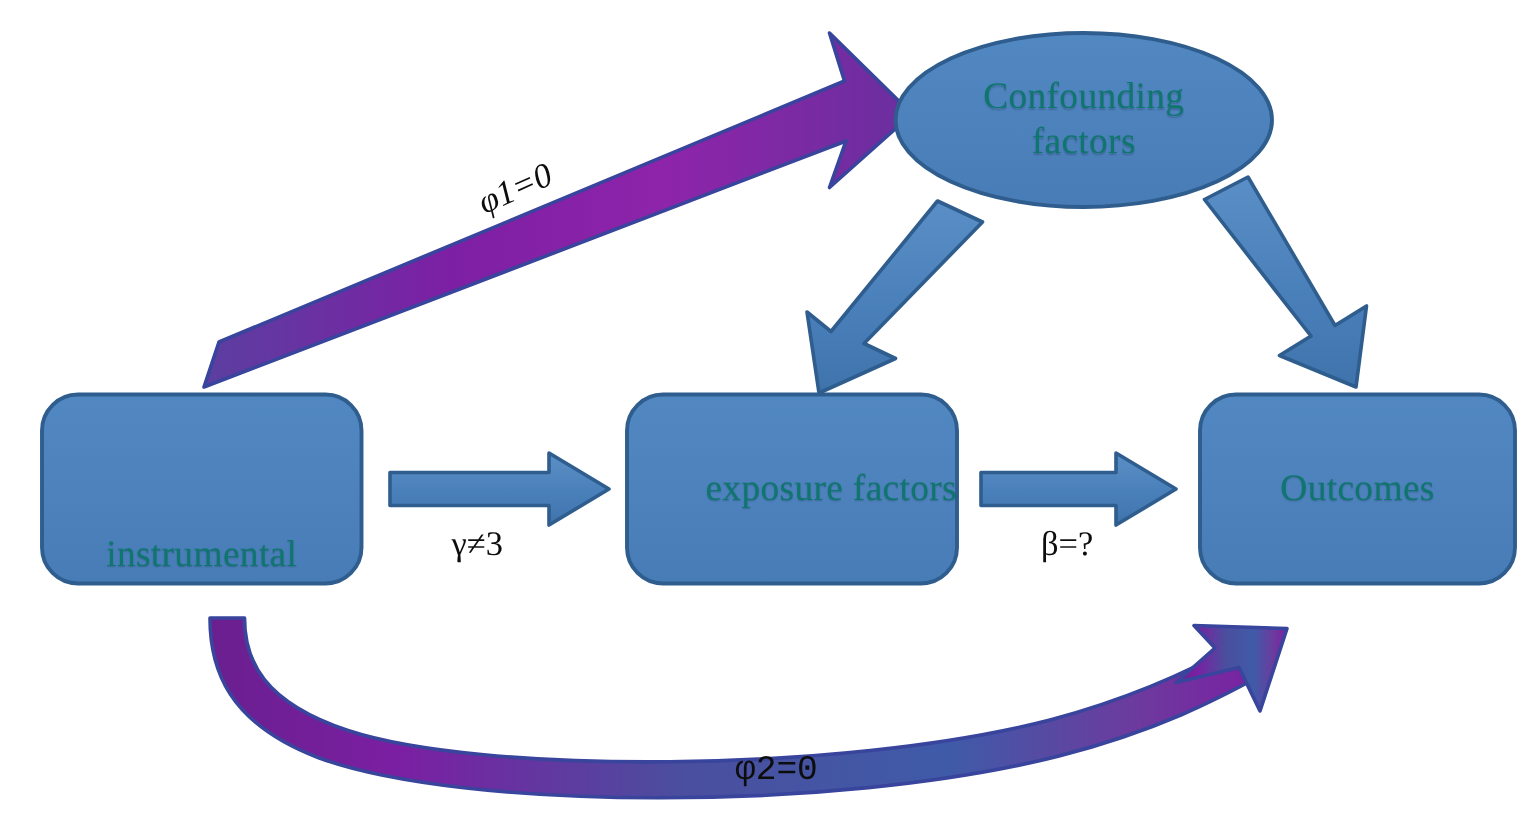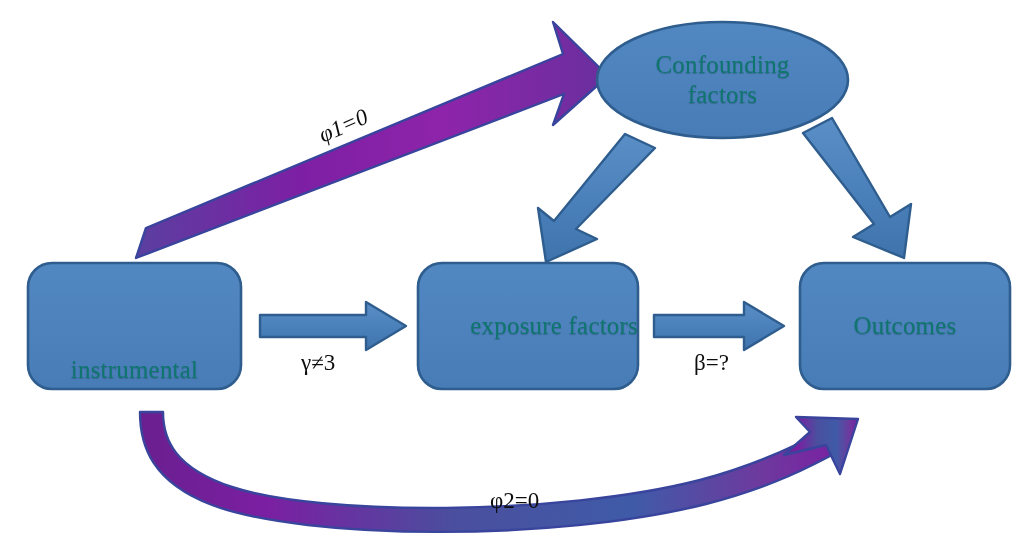--- a/index.html
+++ b/index.html
@@ -172,15 +172,15 @@
       <div>factors</div>
     </div>
   </div>
 
   <div class="edge-label" id="label-phi1" style="left:318px; top:113px;">φ1=0</div>
 
   <div class="edge-label" style="left:301px; top:350px;">γ≠3</div>
 
   <div class="edge-label" style="left:694px; top:350px;">β=?</div>
 
-  <div class="edge-label" style="left:490px; top:488px;">φ2=0</div>
+  <div class="edge-label" style="left:490px; top:500px;font-family:Liberation Mono, monospace;">φ2=0</div>
 
 </div>
 
 </body></html>

